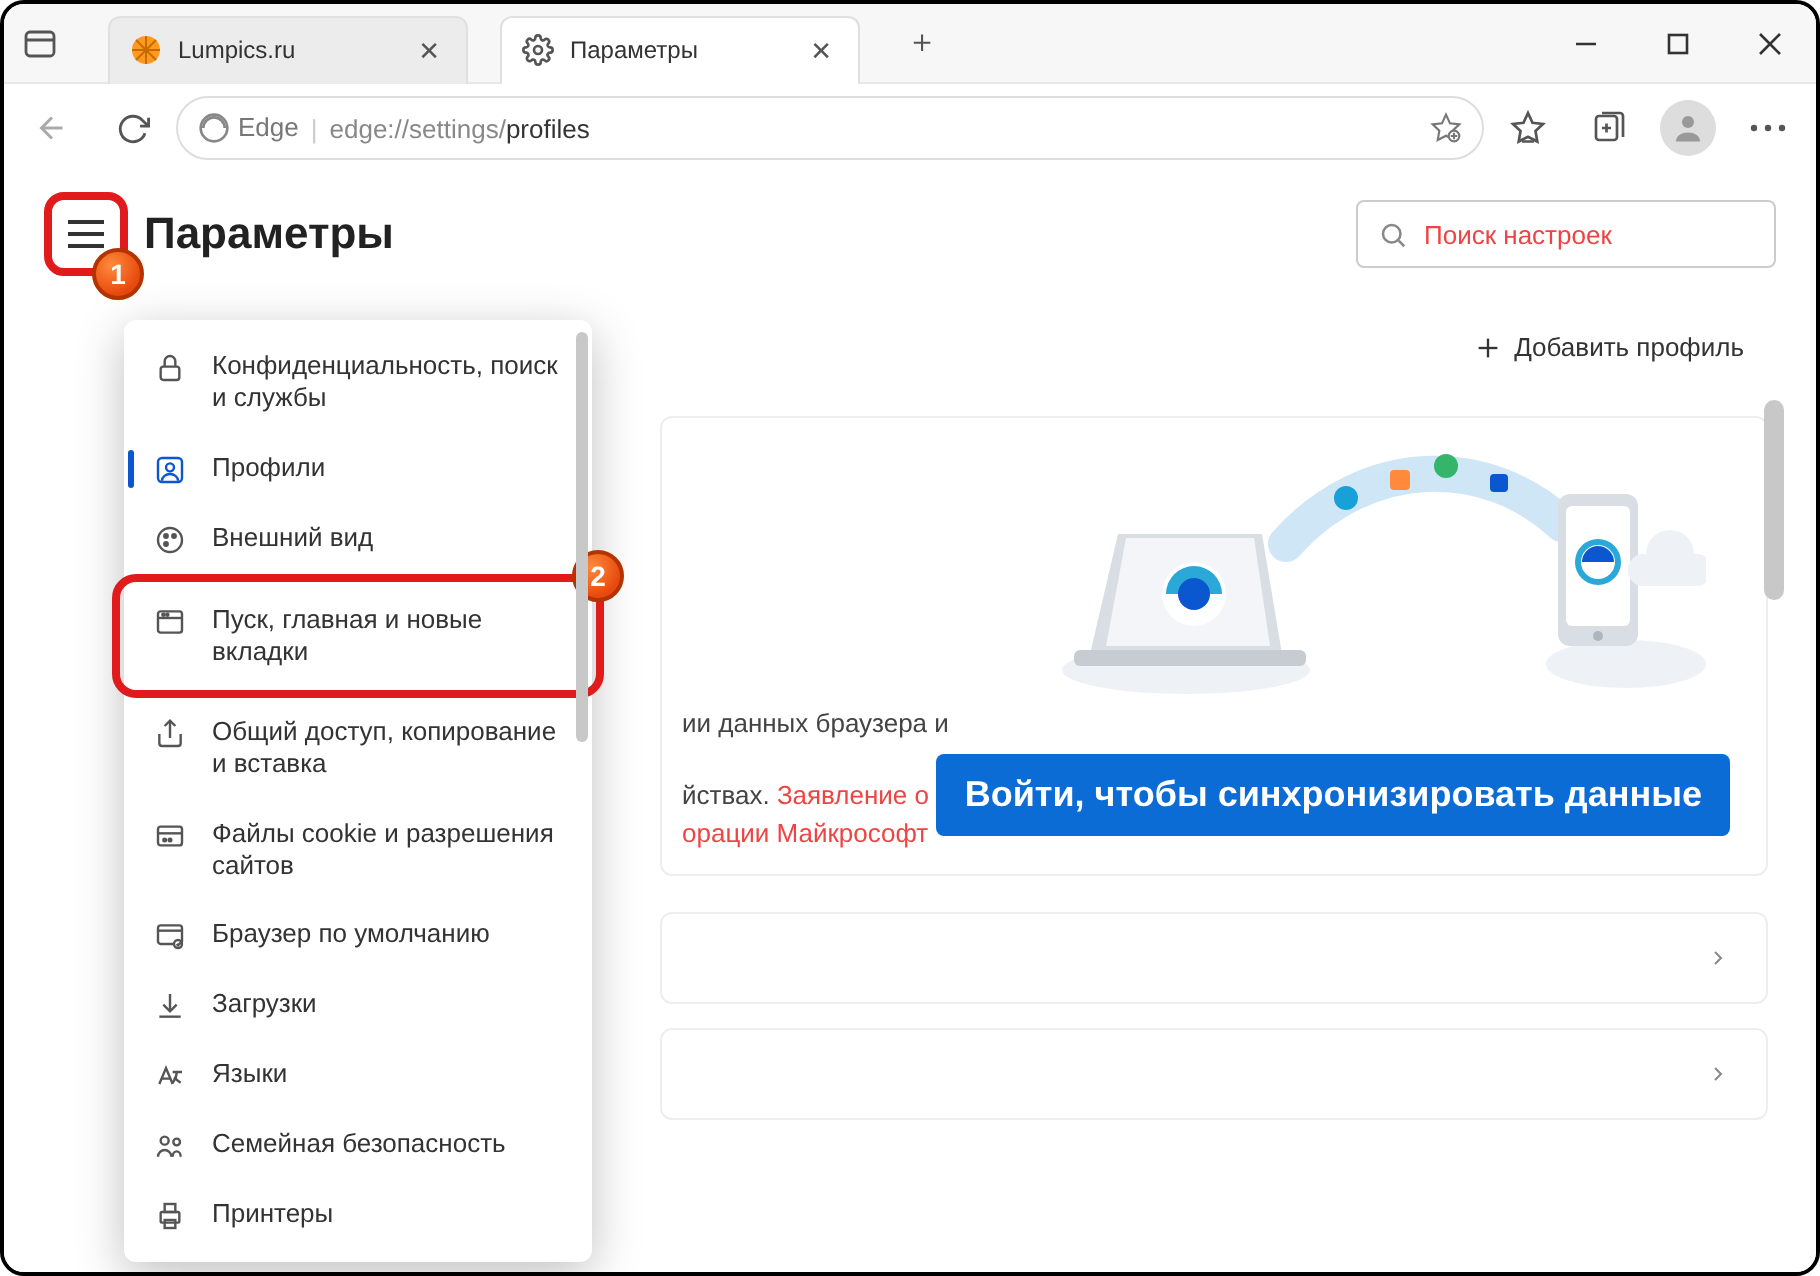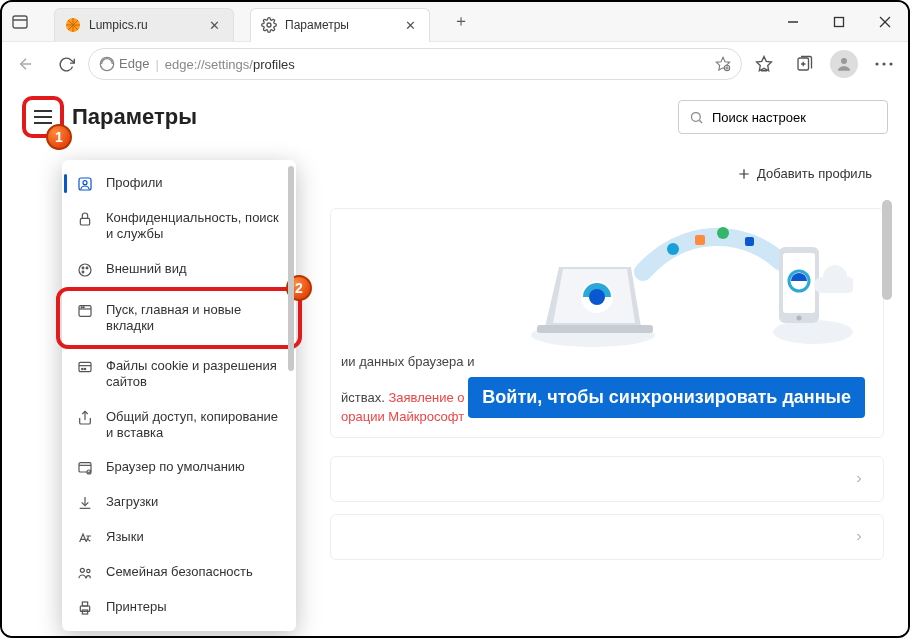--- a/index.html
+++ b/index.html
@@ -28,21 +28,21 @@
 
 
 .content { position:absolute; top:84px; left:0; right:0; bottom:0; background:#fff; }
 .header-row { display:flex; align-items:center; padding:10px 20px 16px 20px;}
 .menu-btn { width:42px; height:42px; border:4px solid #e11b1b; border-radius:10px; display:flex; align-items:center; justify-content:center; position:relative;}
 .menu-btn .bars { width:18px; height:14px; display:flex; flex-direction:column; justify-content:space-between;}
 .menu-btn .bars span{ height:2px; background:#333; }
 .badge { position:absolute; width:26px; height:26px; border-radius:50%; color:#fff; font-weight:bold; font-size:14px; display:flex; align-items:center; justify-content:center; background:radial-gradient(circle at 35% 30%, #ff8a3c, #e74a0e 70%); border:2px solid #b33400;}
 .menu-btn .badge { bottom:-16px; right:-12px;}
 .page-title { font-size:22px; font-weight:600; margin-left:8px; color:#222;}
-.search-box { margin-left:auto; width:210px; height:34px; border:1px solid #ccc; border-radius:4px; display:flex; align-items:center; padding:0 10px; color:#000000; font-size:13px; gap:8px;}
+.search-box { margin-left:auto; width:210px; height:34px; border:1px solid #ccc; border-radius:4px; display:flex; align-items:center; padding:0 10px; color:#ef4444; font-size:13px; gap:8px;}
 
 
 .sidebar-card { position:absolute; left:60px; top:74px; width:234px; background:#fff; border-radius:6px; box-shadow:0 6px 24px rgba(0,0,0,.25); padding:6px 0; z-index:20;}
 .sb-scroll { position:absolute; right:2px; top:6px; bottom:260px; width:6px; background:#c8c8c8; border-radius:3px;}
 .sb-item { display:flex; align-items:flex-start; padding:9px 14px; font-size:13px; color:#333; gap:12px; line-height:1.25;}
 .sb-item .ico { width:18px; flex-shrink:0; display:flex; align-items:center; justify-content:center; margin-top:1px; color:#555;}
 .sb-item.active { position:relative; }
 .sb-item.active::before { content:''; position:absolute; left:2px; top:8px; bottom:8px; width:3px; background:#0b57d0; border-radius:2px;}
 .highlight-box { border:4px solid #e11b1b; border-radius:12px; margin:0 -6px; padding:2px 2px; position:relative;}
 .highlight-box .badge { top:-16px; right:-14px;}
@@ -195,38 +195,38 @@
     <div class="search-box">
       <svg width="15" height="15" viewBox="0 0 24 24" fill="none" stroke="#888" stroke-width="2">
           <circle cx="11" cy="11" r="7"></circle>
           <line x1="21" y1="21" x2="16.5" y2="16.5"></line>
         </svg>
       <span>Поиск настроек</span>
     </div>
   </div>
 
   <div class="sidebar-card">
+    <div class="sb-item">
+      <span class="ico">
+          <svg width="16" height="16" viewBox="0 0 24 24" fill="none" stroke="#555" stroke-width="1.8">
+            <rect x="5" y="11" width="14" height="10" rx="2"></rect>
+            <path d="M8 11V7a4 4 0 0 1 8 0v4"></path>
+          </svg>
+        </span>
+      <span>Конфиденциальность, поиск и службы</span>
+    </div>
     <div class="sb-item active">
       <span class="ico">
           <svg width="16" height="16" viewBox="0 0 24 24" fill="none" stroke="#0b57d0" stroke-width="1.8">
             <rect x="3" y="3" width="18" height="18" rx="3"></rect>
             <circle cx="12" cy="10" r="3"></circle>
             <path d="M6 20c0-3 3-5 6-5s6 2 6 5"></path>
           </svg>
         </span>
       <span>Профили</span>
-    </div>
-    <div class="sb-item">
-      <span class="ico">
-          <svg width="16" height="16" viewBox="0 0 24 24" fill="none" stroke="#555" stroke-width="1.8">
-            <rect x="5" y="11" width="14" height="10" rx="2"></rect>
-            <path d="M8 11V7a4 4 0 0 1 8 0v4"></path>
-          </svg>
-        </span>
-      <span>Конфиденциальность, поиск и службы</span>
     </div>
     <div class="sb-item">
       <span class="ico">
           <svg width="16" height="16" viewBox="0 0 24 24" fill="none" stroke="#555" stroke-width="1.8">
             <circle cx="12" cy="12" r="9"></circle>
             <circle cx="9" cy="9" r="1.3" fill="#555"></circle>
             <circle cx="15" cy="9" r="1.3" fill="#555"></circle>
             <circle cx="9" cy="15" r="1.3" fill="#555"></circle>
           </svg>
         </span>
@@ -242,37 +242,37 @@
               <circle cx="10" cy="6.5" r=".8" fill="#555"></circle>
             </svg>
           </span>
         <span>Пуск, главная и новые вкладки</span>
       </div>
       <div class="badge">2</div>
     </div>
     <div class="sb-item">
       <span class="ico">
           <svg width="16" height="16" viewBox="0 0 24 24" fill="none" stroke="#555" stroke-width="1.8">
+            <path d="M4 12v7a2 2 0 0 0 2 2h12a2 2 0 0 0 2-2v-7"></path>
+            <polyline points="16 6 12 2 8 6"></polyline>
+            <line x1="12" y1="2" x2="12" y2="15"></line>
+          </svg>
+        </span>
+      <span>Общий доступ, копирование и вставка</span>
+    </div>
+    <div class="sb-item">
+      <span class="ico">
+          <svg width="16" height="16" viewBox="0 0 24 24" fill="none" stroke="#555" stroke-width="1.8">
             <rect x="3" y="5" width="18" height="14" rx="2"></rect>
             <line x1="3" y1="10" x2="21" y2="10"></line>
             <circle cx="8" cy="15" r="1" fill="#555"></circle>
             <circle cx="12" cy="15" r="1" fill="#555"></circle>
           </svg>
         </span>
       <span>Файлы cookie и разрешения сайтов</span>
-    </div>
-    <div class="sb-item">
-      <span class="ico">
-          <svg width="16" height="16" viewBox="0 0 24 24" fill="none" stroke="#555" stroke-width="1.8">
-            <path d="M4 12v7a2 2 0 0 0 2 2h12a2 2 0 0 0 2-2v-7"></path>
-            <polyline points="16 6 12 2 8 6"></polyline>
-            <line x1="12" y1="2" x2="12" y2="15"></line>
-          </svg>
-        </span>
-      <span>Общий доступ, копирование и вставка</span>
     </div>
     <div class="sb-item">
       <span class="ico">
           <svg width="16" height="16" viewBox="0 0 24 24" fill="none" stroke="#555" stroke-width="1.8">
             <rect x="3" y="4" width="18" height="14" rx="2"></rect>
             <line x1="3" y1="8" x2="21" y2="8"></line>
             <circle cx="18" cy="18" r="3" fill="#fff"></circle>
             <path d="M17 18l1 1 2-2" stroke="#555"></path>
           </svg>
         </span>

